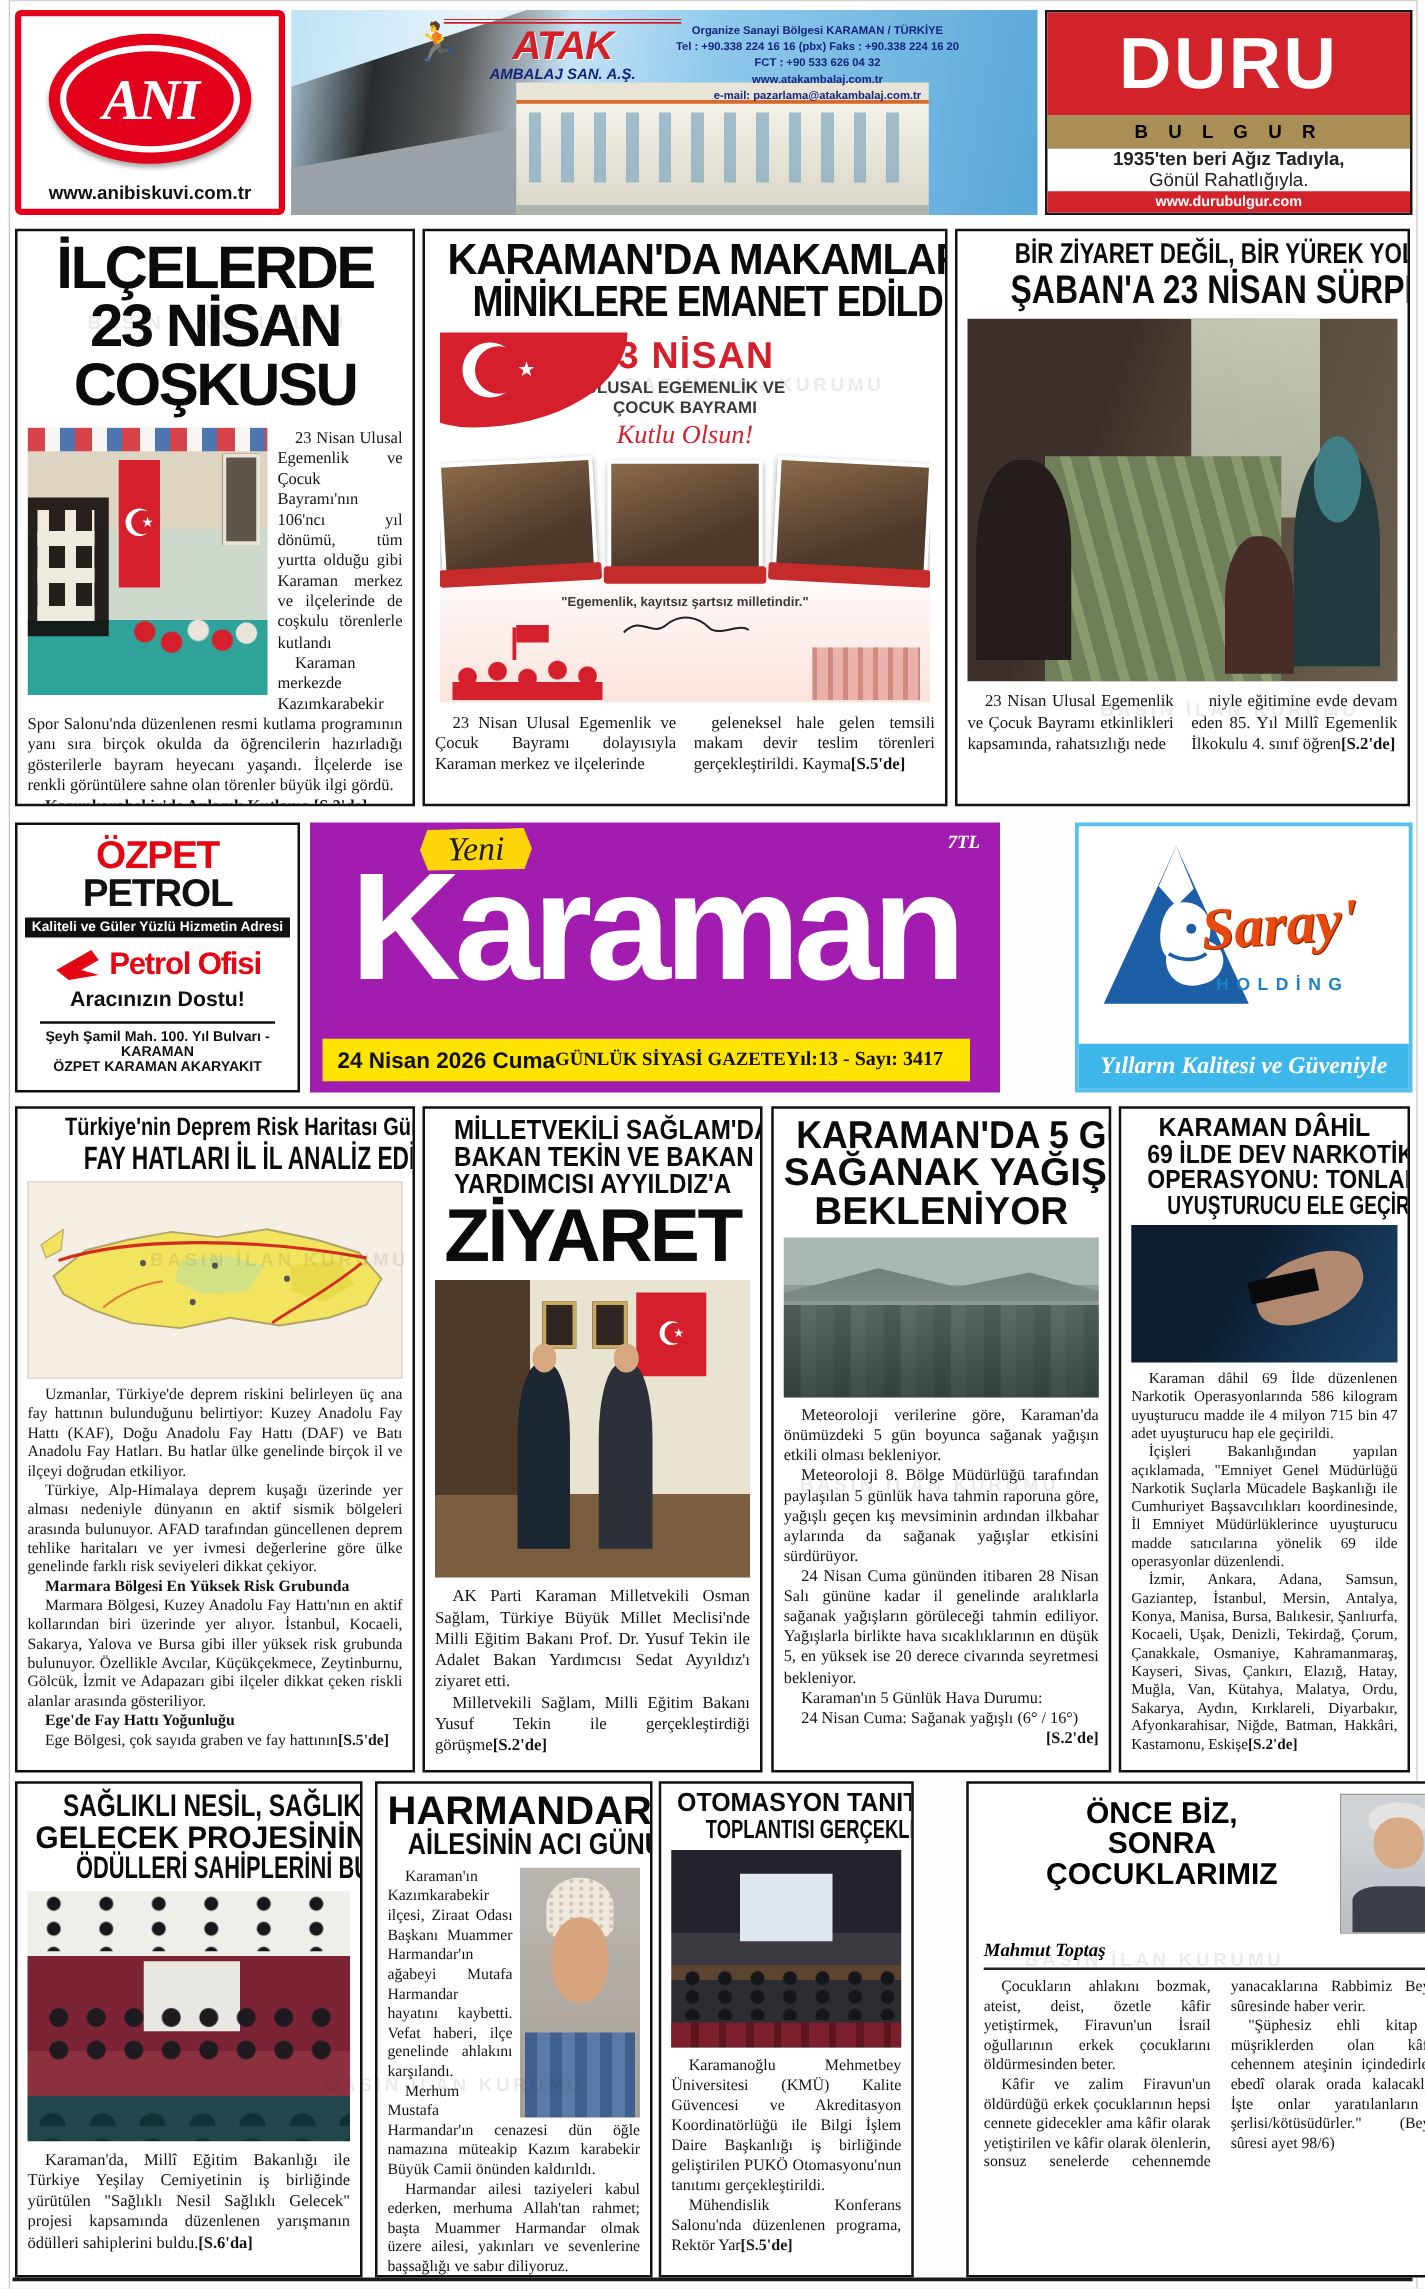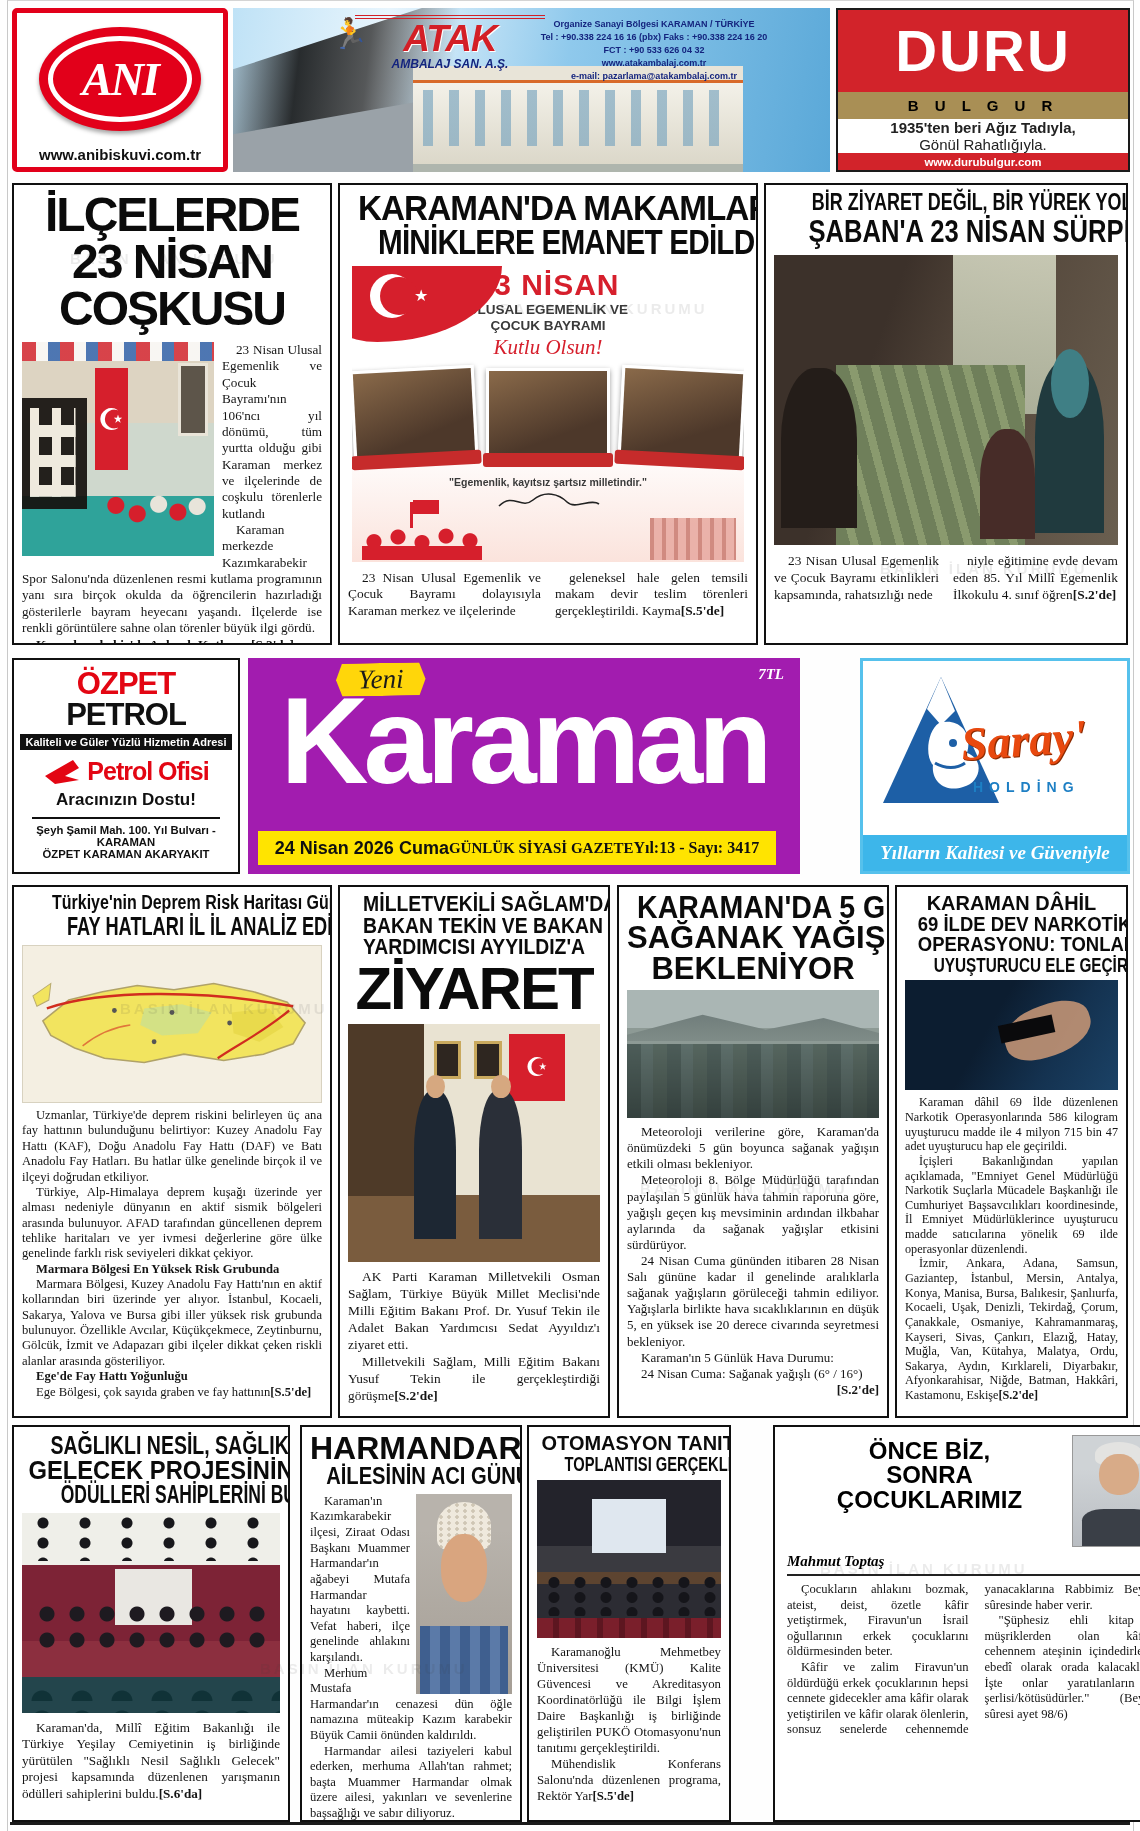--- a/index.html
+++ b/index.html
@@ -44,21 +44,21 @@
         transform:rotate(-18deg);opacity:.85;}
   .atak-road{position:absolute;left:-30px;bottom:-20px;width:320px;height:80px;background:#9aa2a8;
         transform:rotate(-10deg);}
   .atak-bld{position:absolute;left:180px;bottom:0;width:330px;height:92px;
         background:linear-gradient(180deg,#f4f2ea,#d9d5c6);box-shadow:inset 0 -8px 0 #aeb5ad;}
   .atak-bld:before{content:"";position:absolute;left:0;top:-14px;width:100%;height:14px;background:#e8e4d8;
         border-bottom:3px solid #d86a2a;}
   .atak-bld:after{content:"";position:absolute;left:10px;top:10px;width:300px;height:56px;
         background:repeating-linear-gradient(90deg,#7fa8c0 0 10px,transparent 10px 26px);opacity:.7;}
   .atak-logo{position:absolute;left:92px;top:6px;width:250px;text-align:center;}
-  .atak-brand{font-style:italic;font-weight:700;font-size:37px;color:#d31f26;letter-spacing:-1px;
+  .atak-brand{font-style:italic;font-weight:700;font-size:32px;color:#d31f26;letter-spacing:-1px;
         text-shadow:1px 1px 0 #fff;line-height:1;}
   .atak-lines{height:4px;background:repeating-linear-gradient(0deg,#d31f26 0 1px,transparent 1px 3px);
         margin:1px 30px;}
   .atak-sub{font-style:italic;font-weight:700;font-size:12px;color:#14247e;}
   .runner{position:absolute;left:6px;top:2px;font-size:30px;color:#14247e;}
   .atak-contact{position:absolute;right:26px;top:10px;width:300px;text-align:center;color:#14247e;
         font-weight:700;font-size:9px;line-height:1.45;}
   .duru{left:836px;top:8px;width:294px;height:164px;border:2px solid #1a1a1a;background:#fff;
         display:flex;flex-direction:column;}
   .duru-red{background:#d2232a;height:84px;display:flex;align-items:center;justify-content:center;}
@@ -83,21 +83,21 @@
   .ozpet-ad1{font-weight:700;font-size:11.3px;color:#101010;}
   .masthead{left:248px;top:658px;width:552px;height:216px;background:#a21caf;z-index:2;position:absolute;}
   .yeni{position:absolute;left:88px;top:5px;background:#ffd60a;padding:1px 22px;transform:rotate(-1deg);
         clip-path:polygon(0 50%,7% 0,93% 0,100% 50%,93% 100%,7% 100%);
         font-family:"Liberation Serif",serif;font-style:italic;font-size:27px;color:#1a1a1a;}
   .price{position:absolute;right:16px;top:8px;color:#fff;font-family:"Liberation Serif",serif;
         font-style:italic;font-weight:700;font-size:15px;}
   .mast-title{position:absolute;left:0;right:0;top:22px;text-align:center;color:#fff;font-weight:700;
         font-size:122px;letter-spacing:-5px;line-height:1;}
   .mast-strip{position:absolute;left:10px;right:24px;bottom:9px;height:34px;background:#ffe400;
-        display:flex;align-items:center;justify-content:center;padding:0 12px;}
+        display:flex;align-items:center;justify-content:flex-start;padding:0 12px;}
   .mast-date{font-weight:700;font-size:18px;color:#101010;}
   .mast-type{font-family:"Liberation Serif",serif;font-weight:700;font-size:15px;color:#101010;}
   .mast-issue{font-family:"Liberation Serif",serif;font-weight:700;font-size:16px;color:#101010;}
   .saray{left:860px;top:658px;width:270px;height:216px;border:3px solid #56c1ec;background:#fff;
         position:absolute;z-index:2;box-sizing:border-box;}
   .saray-logo{position:absolute;left:12px;top:10px;}
   .saray-brand{position:absolute;left:98px;top:52px;color:#e8490f;font-family:"Liberation Serif",serif;
         font-style:italic;font-weight:700;font-size:47px;transform:rotate(-4deg);
         text-shadow:1px 1px 0 #8c2a00;}
   .saray-sub{position:absolute;left:110px;top:118px;color:#1d7fc4;font-weight:700;font-size:14px;

